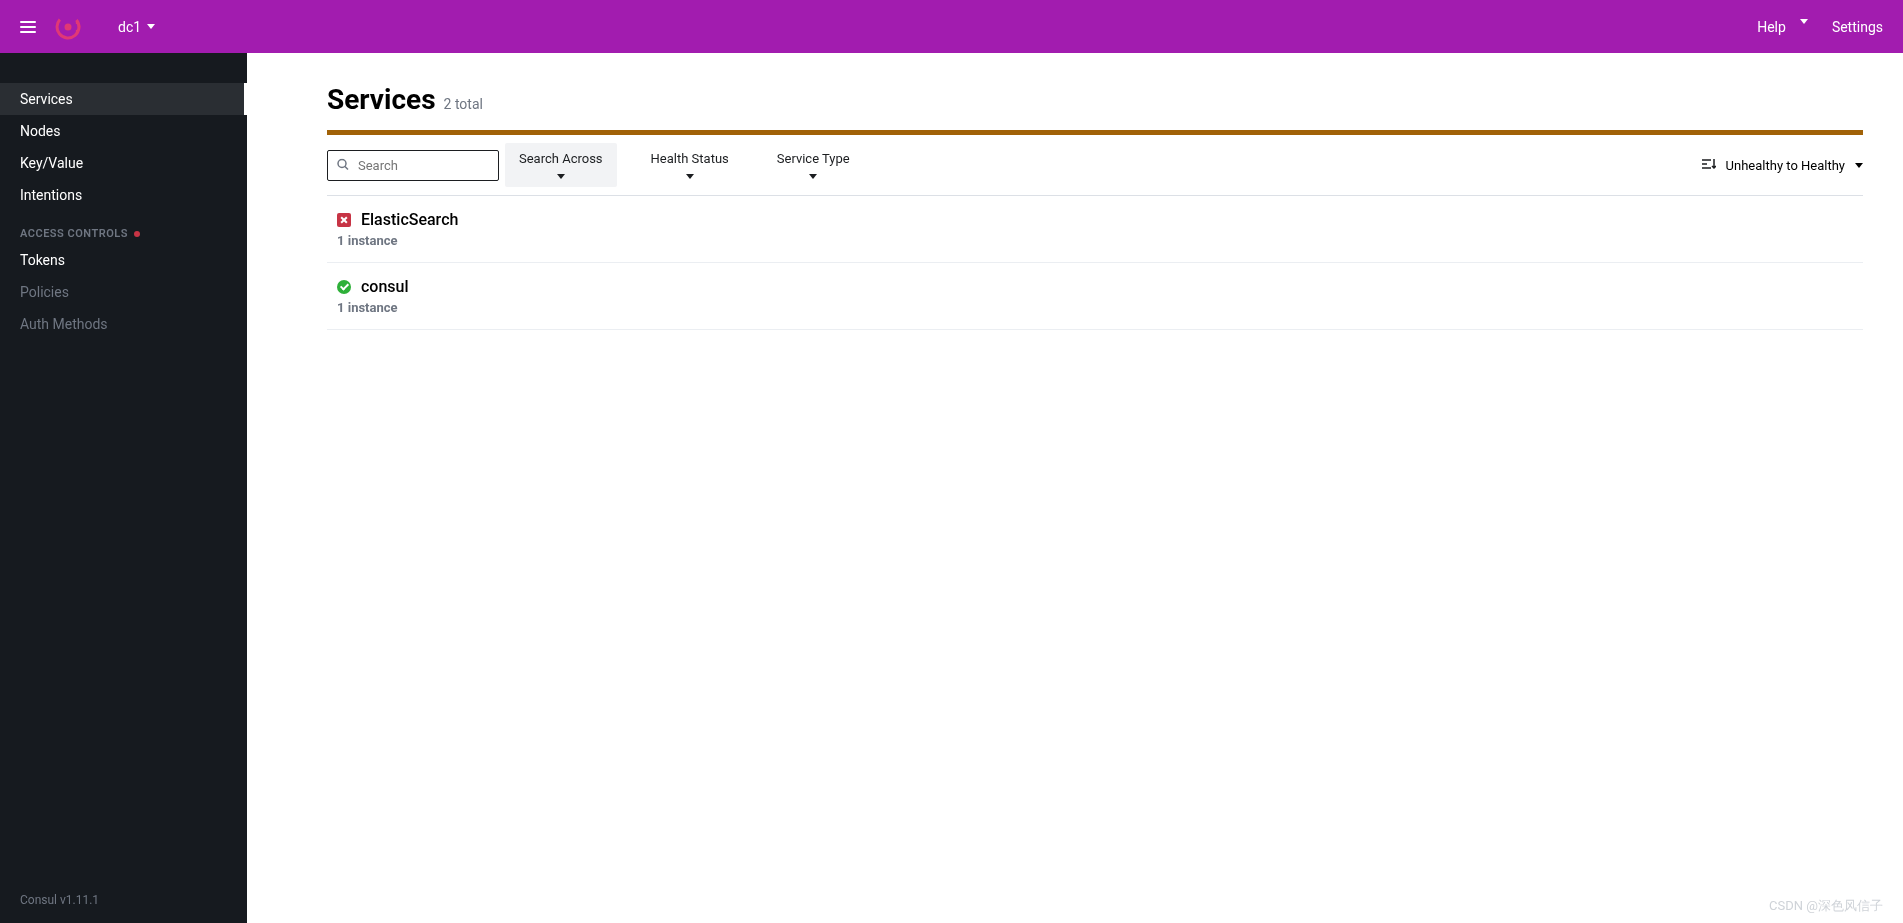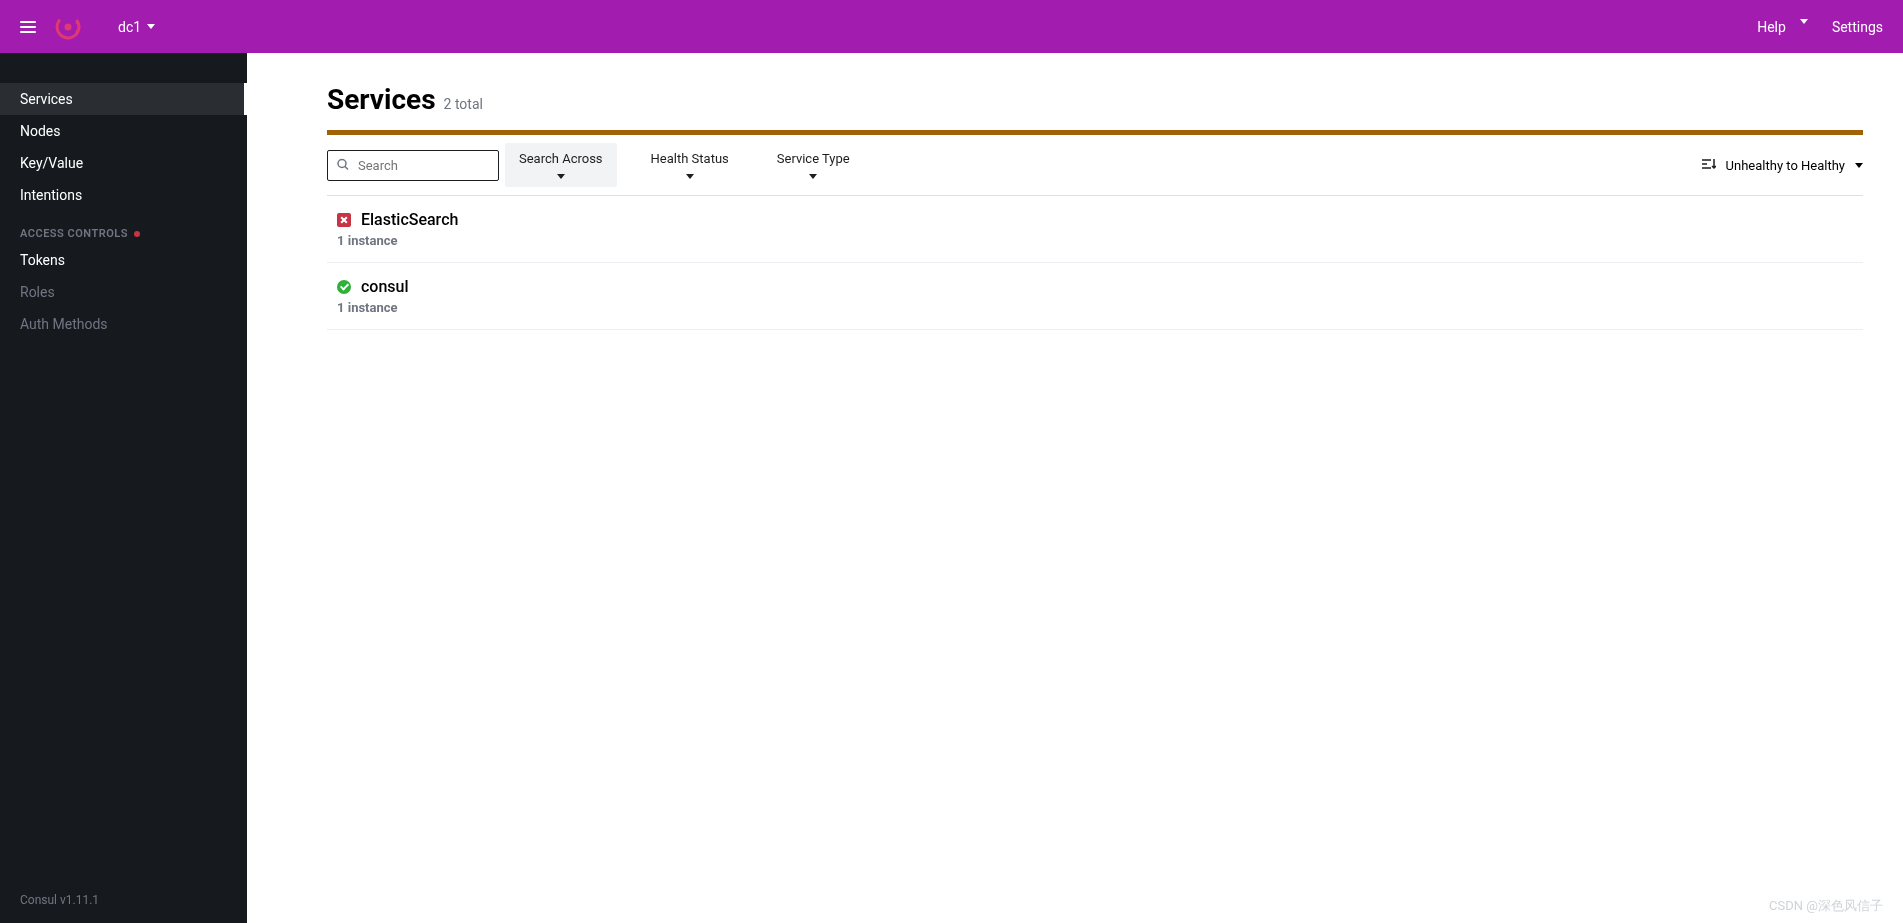--- a/index.html
+++ b/index.html
@@ -315,21 +315,21 @@
     </div>
 
     <div class="sidebar-section-header">
       <span>ACCESS CONTROLS</span>
       <span class="dot-badge"></span>
     </div>
     <div class="sidebar-item">
       <span>Tokens</span>
     </div>
     <div class="sidebar-item disabled">
-      <span>Roles</span>
+      <span>Policies</span>
     </div>
     <div class="sidebar-item disabled">
       <span>Auth Methods</span>
     </div>
 
     <div class="sidebar-footer">
       <span>Consul v1.11.1</span>
     </div>
   </div>
 

